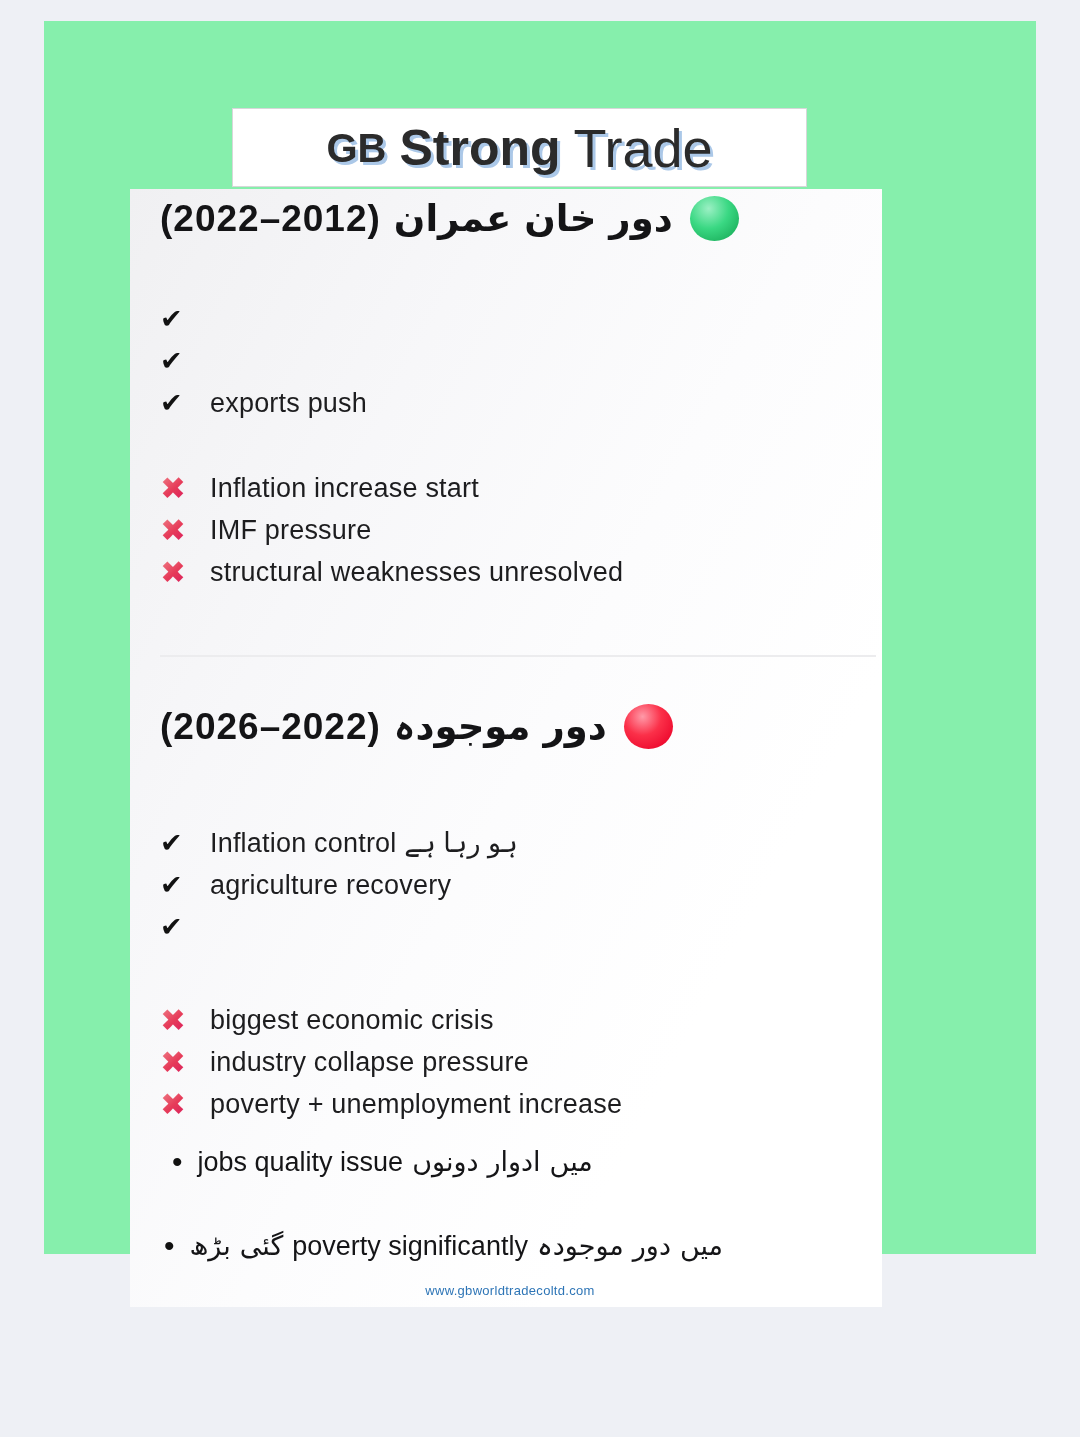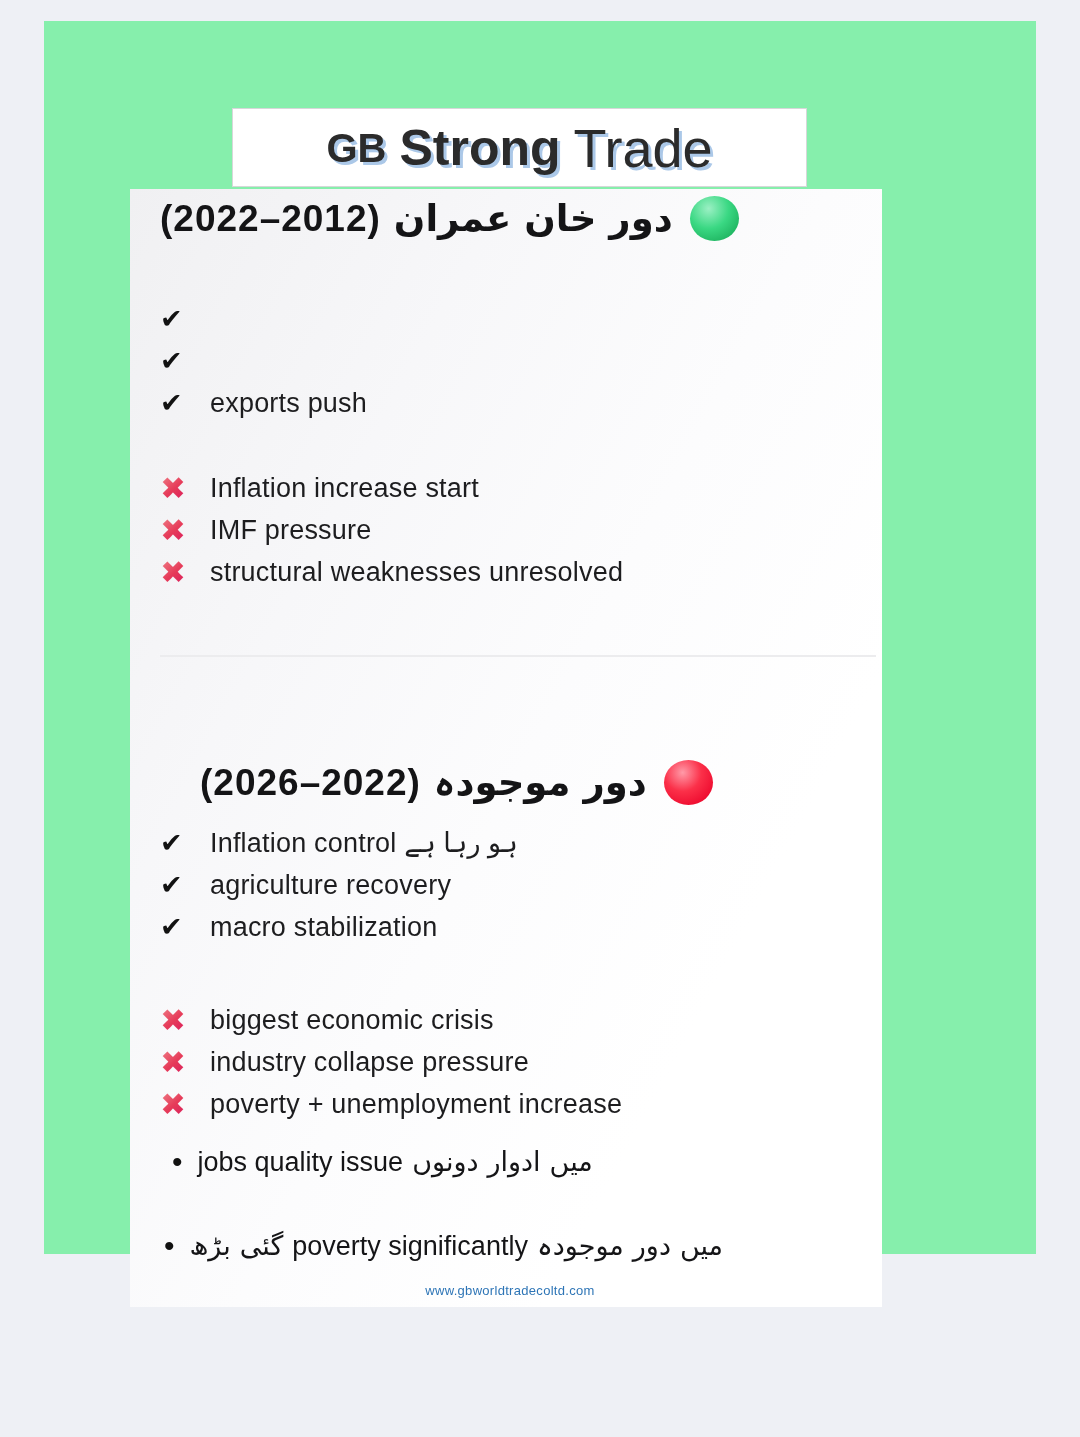--- a/index.html
+++ b/index.html
@@ -111,38 +111,37 @@
     <span class="ico cross">✖</span>
     <span>IMF pressure</span>
   </div>
   <div class="row" style="top:533px;">
     <span class="ico cross">✖</span>
     <span>structural weaknesses unresolved</span>
   </div>
 
   <div class="divider"></div>
 
-  <div class="heading" style="top:739px;margin-left:40px;">
+  <div class="heading" style="top:683px;">
     <span class="range">(2026–2022)</span>
     <span class="uword" dir="rtl">موجودہ</span>
     <span class="uword" dir="rtl">دور</span>
     <span class="badge badge-red"></span>
   </div>
 
   <div class="row" style="top:806px;">
     <span class="ico check">✔</span>
     <span>Inflation control ہو رہا ہے</span>
   </div>
   <div class="row" style="top:848px;">
     <span class="ico check">✔</span>
     <span>agriculture recovery</span>
   </div>
   <div class="row" style="top:890px;">
     <span class="ico check">✔</span>
-    <span>macro stabilization</span>
   </div>
 
   <div class="row" style="top:981px;">
     <span class="ico cross">✖</span>
     <span>biggest economic crisis</span>
   </div>
   <div class="row" style="top:1023px;">
     <span class="ico cross">✖</span>
     <span>industry collapse pressure</span>
   </div>

